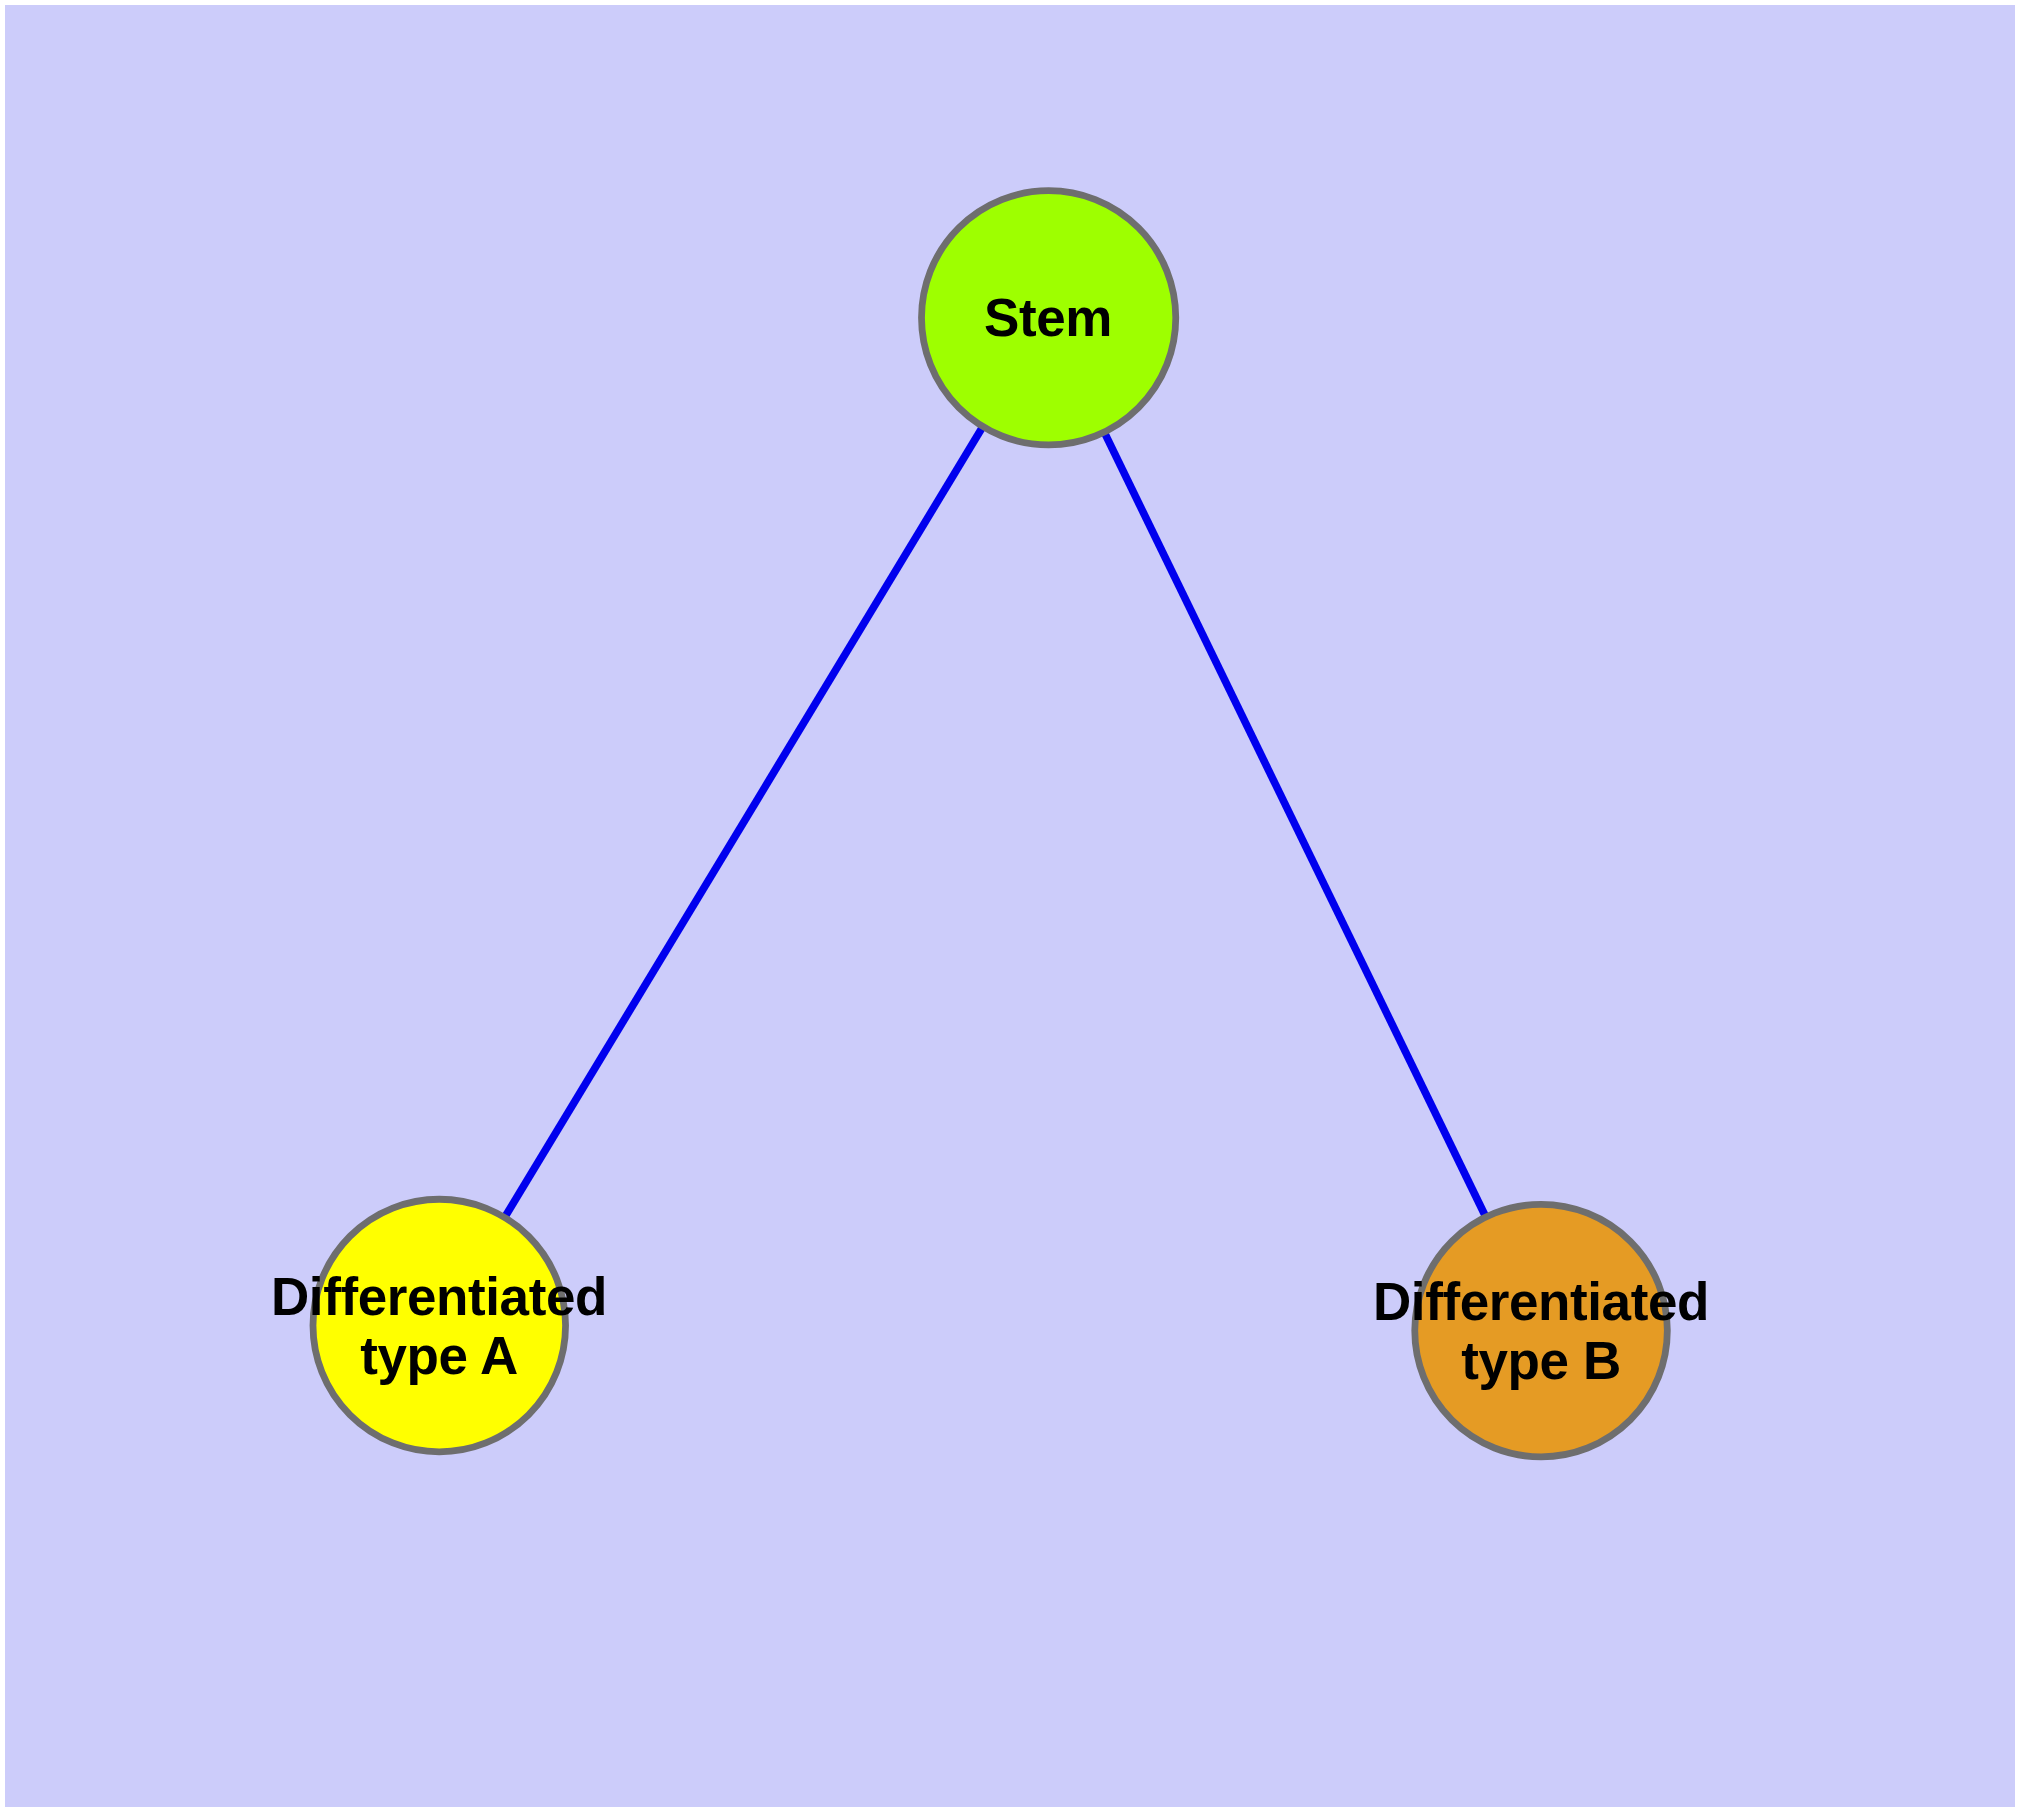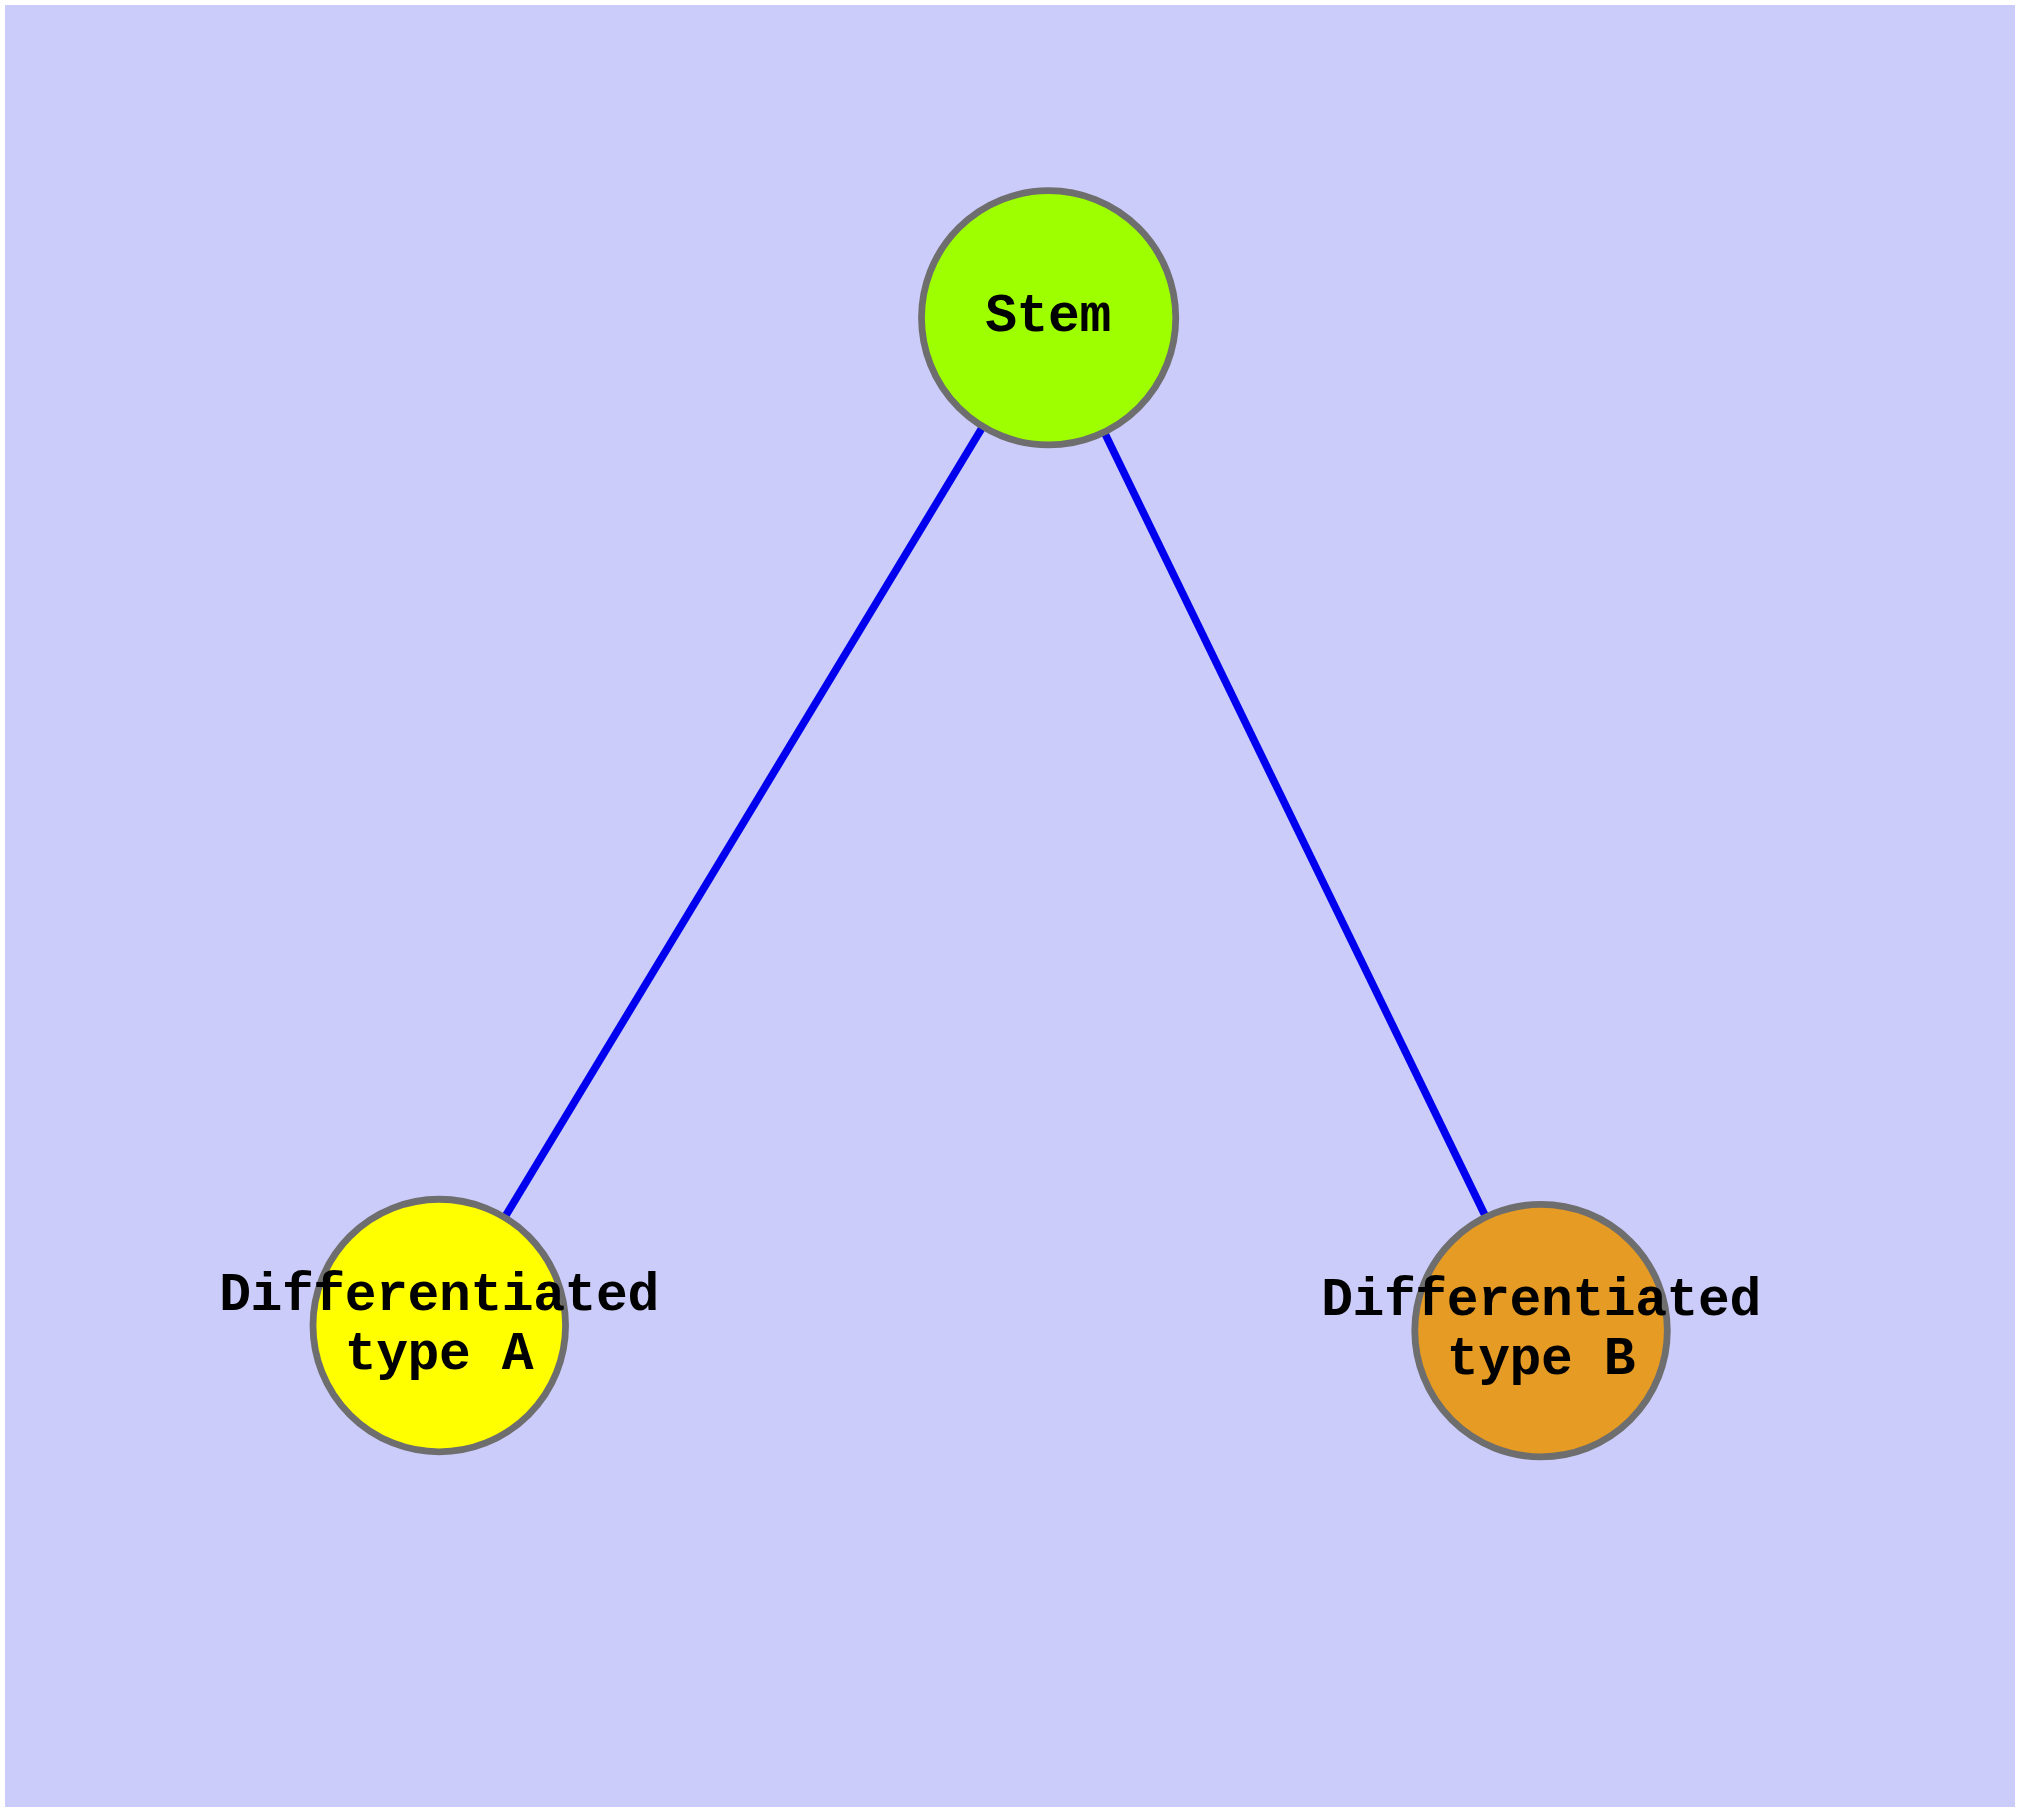--- a/index.html
+++ b/index.html
@@ -6,21 +6,21 @@
     margin: 0;
     padding: 0;
     background: #ffffff;
   }
   #canvas {
     position: relative;
     width: 2021px;
     height: 1812px;
     background: #ffffff;
     overflow: hidden;
-    font-family: Liberation Mono, monospace;
+    font-family: Liberation Sans, sans-serif;
   }
   #plot-area {
     position: absolute;
     left: 5.1px;
     top: 5.1px;
     width: 2010px;
     height: 1802px;
     background: #ccccfa;
   }
   #graph-svg {

